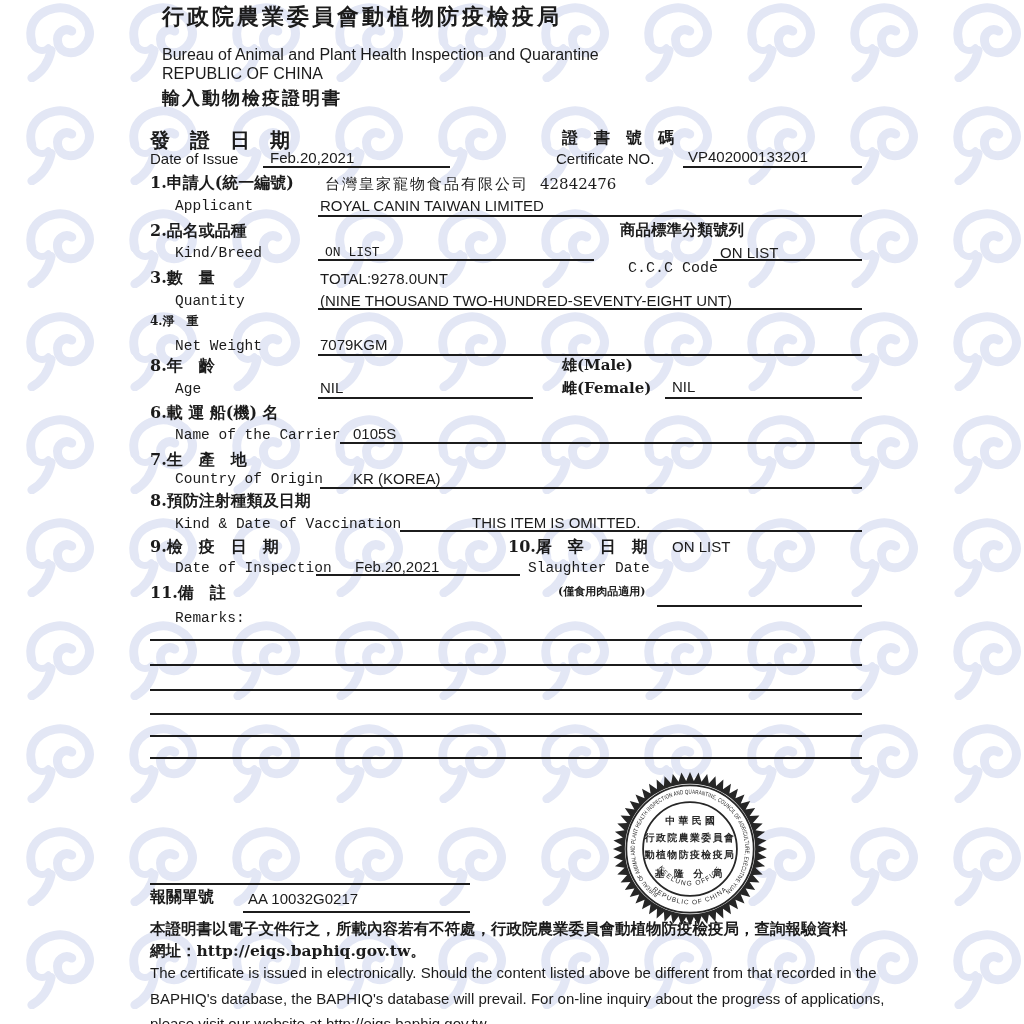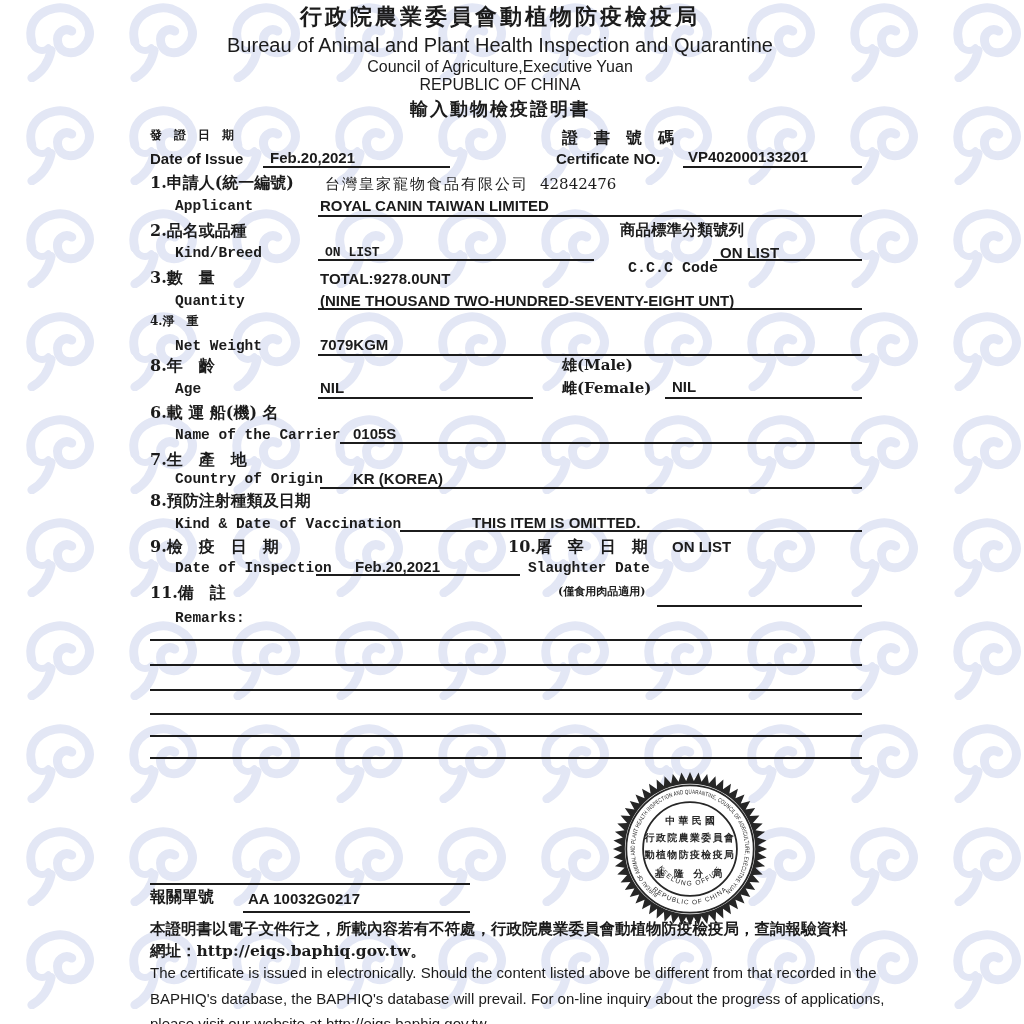--- a/index.html
+++ b/index.html
@@ -1,27 +1,27 @@
 <!DOCTYPE html>
 <html><head>
 <meta charset="utf-8">
 <style>
   html,body{margin:0;padding:0;background:#fff;}
   .page{position:relative;width:1024px;height:1024px;background:#ffffff;overflow:hidden;
         font-family:"Liberation Sans","DejaVu Sans",sans-serif;color:#1b1b1b;}
   #wm-layer{position:absolute;inset:0;z-index:0;}
   .wm{position:absolute;}
   .content{position:absolute;inset:0;z-index:1;}
-  .t{position:absolute;white-space:nowrap;color:#1b1b1b;line-height:1.15;font-weight:bold;}
+  .t{position:absolute;white-space:nowrap;color:#1b1b1b;line-height:1.15;}
   .zh{font-family:"DejaVu Serif","Liberation Serif",serif;font-weight:700;}
   .zhl{font-family:"DejaVu Serif","Liberation Serif",serif;font-weight:400;}
   .mono{font-family:"Liberation Mono","DejaVu Sans Mono",monospace;}
   .sans{font-family:"Liberation Sans","DejaVu Sans",sans-serif;}
   .ln{position:absolute;height:2px;background:#1c1c1c;}
-  .hdr{position:absolute;left:144px;top:4px;width:712px;text-align:center;}
+  .hdr{position:absolute;left:162px;top:4px;width:712px;}
   .hdr div{line-height:1.18;}
   .seal-svg{position:absolute;left:611px;top:770px;width:158px;height:158px;}
   .seal-svg text,.seal-svg textPath{fill:#262626;}
   .footer-zh{position:absolute;left:150px;top:918px;width:736px;
      font-family:"DejaVu Serif","Liberation Serif",serif;font-weight:700;font-size:15.5px;line-height:22px;}
   .footer-en{position:absolute;left:150px;top:960px;width:738px;font-size:15px;line-height:25.5px;
      font-family:"Liberation Sans","DejaVu Sans",sans-serif;}
 </style>
 </head>
 <body>
@@ -336,27 +336,26 @@
       <path d="M13 35 C8 16 27 7 40 11 C54 16 59 29 51 38 C45 45 34 44 32 36 C30 28 37 24 42 27" fill="none" stroke="#e3e7f5" stroke-width="6.5" stroke-linecap="round"></path>
       <path d="M27 41 C25 51 20 57 13 61" fill="none" stroke="#e3e7f5" stroke-width="6.5" stroke-linecap="round"></path>
       <path d="M13 35 C15 41 21 43 25 39" fill="none" stroke="#e3e7f5" stroke-width="5" stroke-linecap="round"></path>
     </symbol>
   </svg>
 
   <div class="content">
 
     <div class="hdr">
       <div class="zh" style="font-size:22px;letter-spacing:3px">行政院農業委員會動植物防疫檢疫局</div>
-      <div class="sans" style="font-size:20px;margin-top:4px">Bureau of Animal and Plant Health Inspection and Quarantine</div>
-      <div class="sans" style="font-size:16px">Council of Agriculture,Executive Yuan</div>
+      <div class="sans" style="font-size:16px;margin-top:16px">Bureau of Animal and Plant Health Inspection and Quarantine</div>
       <div class="sans" style="font-size:16px">REPUBLIC OF CHINA</div>
       <div class="zh" style="font-size:18px;letter-spacing:2px;margin-top:3px">輸入動物檢疫證明書</div>
     </div>
 
-    <span class="t zh" style="left:150px;top:129px;font-size:12px">發　證　日　期</span>
+    <span class="t zh" style="left:150px;top:129px;font-size:20px">發　證　日　期</span>
     <span class="t sans" style="left:150px;top:150px;font-size:15px">Date of Issue</span>
     <span class="t sans" style="left:270px;top:149px;font-size:15px">Feb.20,2021</span>
     <div class="ln" style="left:263px;top:166px;width:187px"></div>
 
     <span class="t zh" style="left:562px;top:129px;font-size:16px">證　書　號　碼</span>
     <span class="t sans" style="left:556px;top:150px;font-size:15px">Certificate NO.</span>
     <span class="t sans" style="left:688px;top:148px;font-size:15px">VP402000133201</span>
     <div class="ln" style="left:683px;top:166px;width:179px"></div>
 
     <span class="t zh" style="left:150px;top:174px;font-size:16px">1.申請人(統一編號)</span>

